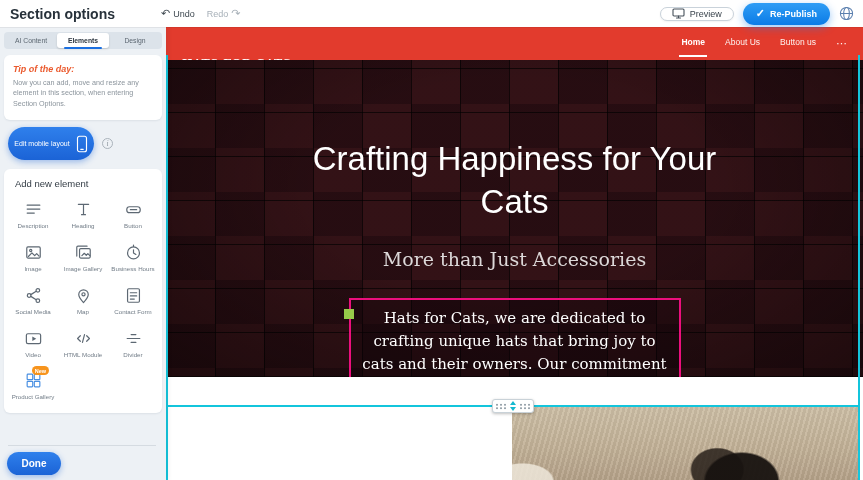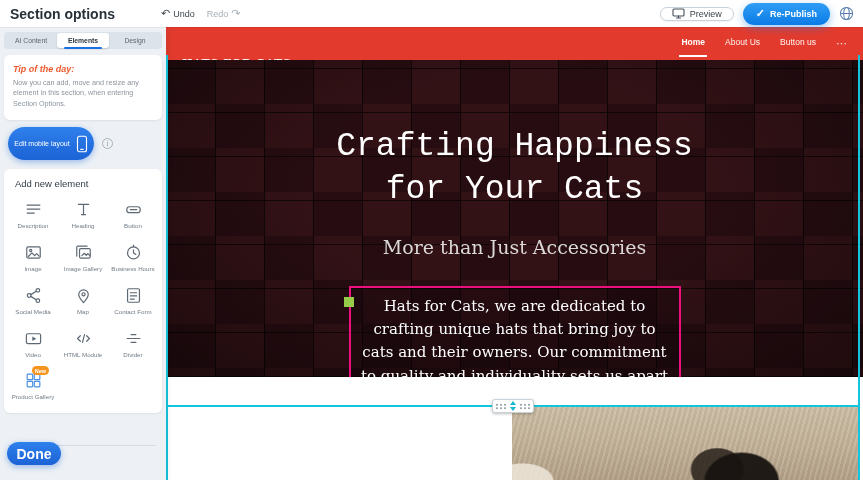--- a/index.html
+++ b/index.html
@@ -33,21 +33,21 @@
   .info-dot { width: 11px; height: 11px; border-radius: 50%; border: 1px solid #aab3bb; color: #8a939b; font-size: 7.5px; display: flex; align-items: center; justify-content: center; font-family: "Liberation Serif", serif; font-style: italic; cursor: pointer; }
   .add-card { padding: 9px 4px 12px; }
   .add-title { font-size: 9.5px; color: #333c45; margin: 0 0 11px 7px; }
   .el-grid { display: grid; grid-template-columns: repeat(3,1fr); row-gap: 13px; }
   .el { display: flex; flex-direction: column; align-items: center; gap: 3px; cursor: pointer; position: relative; }
   .el svg { width: 19px; height: 19px; stroke: #5d6873; stroke-width: 1.5; fill: none; stroke-linecap: round; stroke-linejoin: round; }
   .el svg.blue { stroke: #4a90e2; }
   .el-label { font-size: 6.2px; color: #717c87; text-align: center; line-height: 1.25; max-width: 44px; }
   .badge-new { position: absolute; top: -5px; right: 9px; background: #f7941d; color: #fff; font-size: 5.5px; padding: 1.5px 3px; border-radius: 6px; font-weight: bold; }
   .sb-divider { position: absolute; left: 8px; right: 10px; bottom: 34px; height: 1px; background: #d5dbe1; }
-  .btn-done { position: absolute; left: 7px; bottom: 15px; width: 54px; height: 23px; border: none; border-radius: 12px; background: linear-gradient(180deg,#2f80ec,#1b63d6); color: #fff; font-size: 14px; font-weight: bold; display: flex; align-items: center; justify-content: center; box-shadow: 0 2px 6px rgba(27,99,214,0.4); cursor: pointer; }
+  .btn-done { position: absolute; left: 7px; bottom: 5px; width: 54px; height: 23px; border: none; border-radius: 12px; background: linear-gradient(180deg,#2f80ec,#1b63d6); color: #fff; font-size: 10px; font-weight: bold; display: flex; align-items: center; justify-content: center; box-shadow: 0 2px 6px rgba(27,99,214,0.4); cursor: pointer; }
 
   
   #main { position: absolute; left: 166px; top: 27px; right: 0; bottom: 0; background: #fff; }
   .browser-bar { height: 28px; display: flex; align-items: center; padding: 0 8px; background: #fff; }
   .dots { display: flex; gap: 4px; }
   .dot { width: 8px; height: 8px; border-radius: 50%; border: 1.5px solid #c4cbd2; }
   .lock { margin-left: 8px; display: flex; }
   .url { font-size: 9.5px; color: #3d464e; margin-left: 6px; }
   .domain-cta { font-size: 9.5px; font-weight: bold; color: #f39200; letter-spacing: 0.2px; margin-left: 7px; cursor: pointer; }
 
@@ -62,21 +62,21 @@
   .hero { height: 317px; position: relative; overflow: hidden;
     background-color: #170a0d;
     background-image:
       radial-gradient(ellipse at 50% 40%, rgba(0,0,0,0) 40%, rgba(0,0,0,0.4) 100%),
       repeating-linear-gradient(0deg, rgba(0,0,0,0.65) 0 1px, transparent 1px 44px),
       repeating-linear-gradient(90deg, rgba(0,0,0,0.65) 0 1px, transparent 1px 49px),
       repeating-conic-gradient(rgba(150,45,55,0.22) 0% 25%, rgba(70,18,26,0.32) 25% 50%);
     background-size: auto, auto, auto, 98px 88px;
   }
   .hero-inner { text-align: center; padding-top: 62px; }
-  .hero-title { font-family: Liberation Mono, monospace; color: #fff; font-size: 33px; line-height: 1.3; max-width: 420px; margin: 4px auto; font-weight: 400; }
+  .hero-title { font-family: Liberation Sans, sans-serif; color: #fff; font-size: 33px; line-height: 1.3; max-width: 420px; margin: 16px auto; font-weight: 400; }
   .hero-sub { font-family: "DejaVu Serif", serif; color: #dcd8d8; font-size: 19px; margin-top: 24px; }
   .hero-box { width: 332px; margin: 28px auto 0; border: 2px solid #ec0f7d; background: rgba(15,2,8,0.35); color: #fff; font-family: "DejaVu Serif", serif; font-size: 15px; line-height: 1.55; padding: 7px 10px; position: relative; text-align: center; }
   .green-handle { position: absolute; left: -7px; top: 9px; width: 10px; height: 10px; background: #97cb4a; cursor: grab; }
 
   .section-line { position: absolute; left: 0; right: 3px; top: 378px; height: 2px; background: #13c5dc; z-index: 6; }
   .line-handle { position: absolute; left: 50%; top: -6px; transform: translateX(-50%); width: 42px; height: 14px; background: #fff; border: 1px solid #c9d2d8; border-radius: 3px; display: flex; align-items: center; justify-content: center; gap: 3px; box-shadow: 0 1px 3px rgba(0,0,0,0.25); cursor: row-resize; }
   .hdots { width: 12px; height: 7px; background-image: radial-gradient(circle, #9aa5ad 0.8px, transparent 1px); background-size: 4px 3.5px; }
   .arrow-col { display: flex; flex-direction: column; gap: 2px; align-items: center; }
   .tri-up { width: 0; height: 0; border-left: 3px solid transparent; border-right: 3px solid transparent; border-bottom: 4px solid #13b9d0; }
   .tri-down { width: 0; height: 0; border-left: 3px solid transparent; border-right: 3px solid transparent; border-top: 4px solid #13b9d0; }

